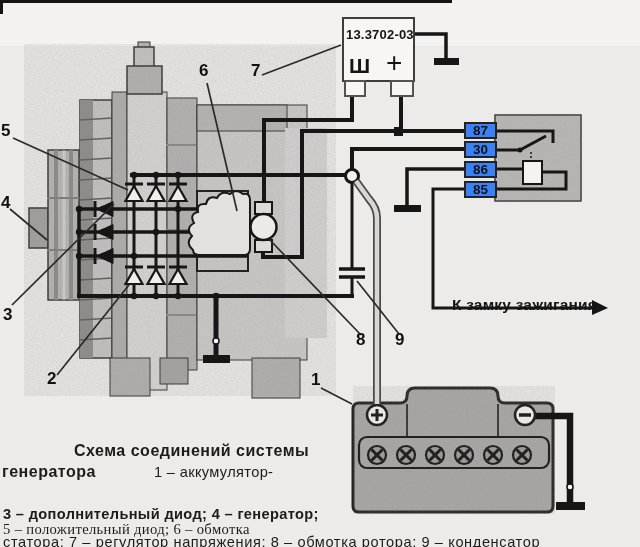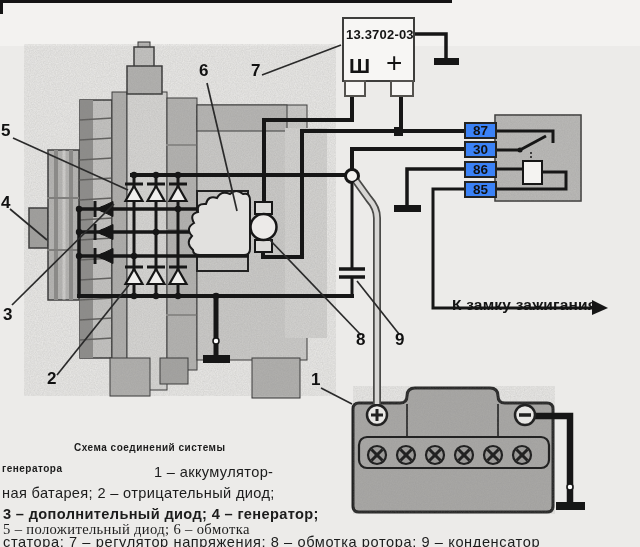--- a/index.html
+++ b/index.html
@@ -12,21 +12,21 @@
   .topband{position:absolute;left:0;top:0;width:640px;height:46px;background:#f3f2f0;}
   svg.diagram{position:absolute;left:0;top:0;}
   .callout{
     position:absolute;font-weight:bold;font-size:17px;color:#111;
     font-family:"Liberation Sans",sans-serif;line-height:1;
   }
   .legend-line{
     position:absolute;font-size:14.6px;letter-spacing:.35px;color:#1c1c1c;
     white-space:nowrap;line-height:1.05;
   }
-  .legend-bold{font-weight:bold;font-size:10px;letter-spacing:.5px;}
+  .legend-bold{font-weight:bold;font-size:16px;letter-spacing:.5px;}
   .regulator-box{
     position:absolute;left:342px;top:17px;width:73px;height:65px;
     background:#f7f6f4;border:2px solid #3d3d3b;box-sizing:border-box;
   }
   .regulator-model{
     position:absolute;left:2px;top:8px;width:67px;text-align:center;
     font-size:13px;font-weight:bold;letter-spacing:.2px;color:#141414;white-space:nowrap;
   }
   .reg-sh{position:absolute;left:5px;top:36px;font-size:21px;font-weight:bold;color:#141414;line-height:1;}
   .reg-plus{position:absolute;left:42px;top:30px;font-size:28px;font-weight:400;color:#141414;line-height:1;}
@@ -350,18 +350,17 @@
   <div class="callout" style="left:1px;top:194px;">4</div>
   <div class="callout" style="left:1px;top:122px;">5</div>
   <div class="callout" style="left:199px;top:62px;">6</div>
   <div class="callout" style="left:251px;top:62px;">7</div>
   <div class="callout" style="left:356px;top:331px;">8</div>
   <div class="callout" style="left:395px;top:331px;">9</div>
 
   <div class="legend-line legend-bold" style="left:74px;top:443px;">Схема соединений системы</div>
   <div class="legend-line legend-bold" style="left:2px;top:464px;">генератора</div>
   <div class="legend-line" style="left:154px;top:465px;">1 – аккумулятор-</div>
-  <div class="legend-line" style="left:2px;top:486px;">ная батарея; 2 – отрицательный диод;</div>
   <div class="legend-line" style="left:3px;top:507px;font-weight:bold;">3 – дополнительный диод; 4 – генератор;</div>
   <div class="legend-line" style="left:3px;top:522px;font-family:Liberation Serif, serif;">5 – положительный диод;  6 – обмотка</div>
   <div class="legend-line" style="left:3px;top:535px;letter-spacing:.6px;">статора; 7 – регулятор напряжения; 8 – обмотка ротора; 9 – конденсатор</div>
 
 </div>
 
 </body></html>

